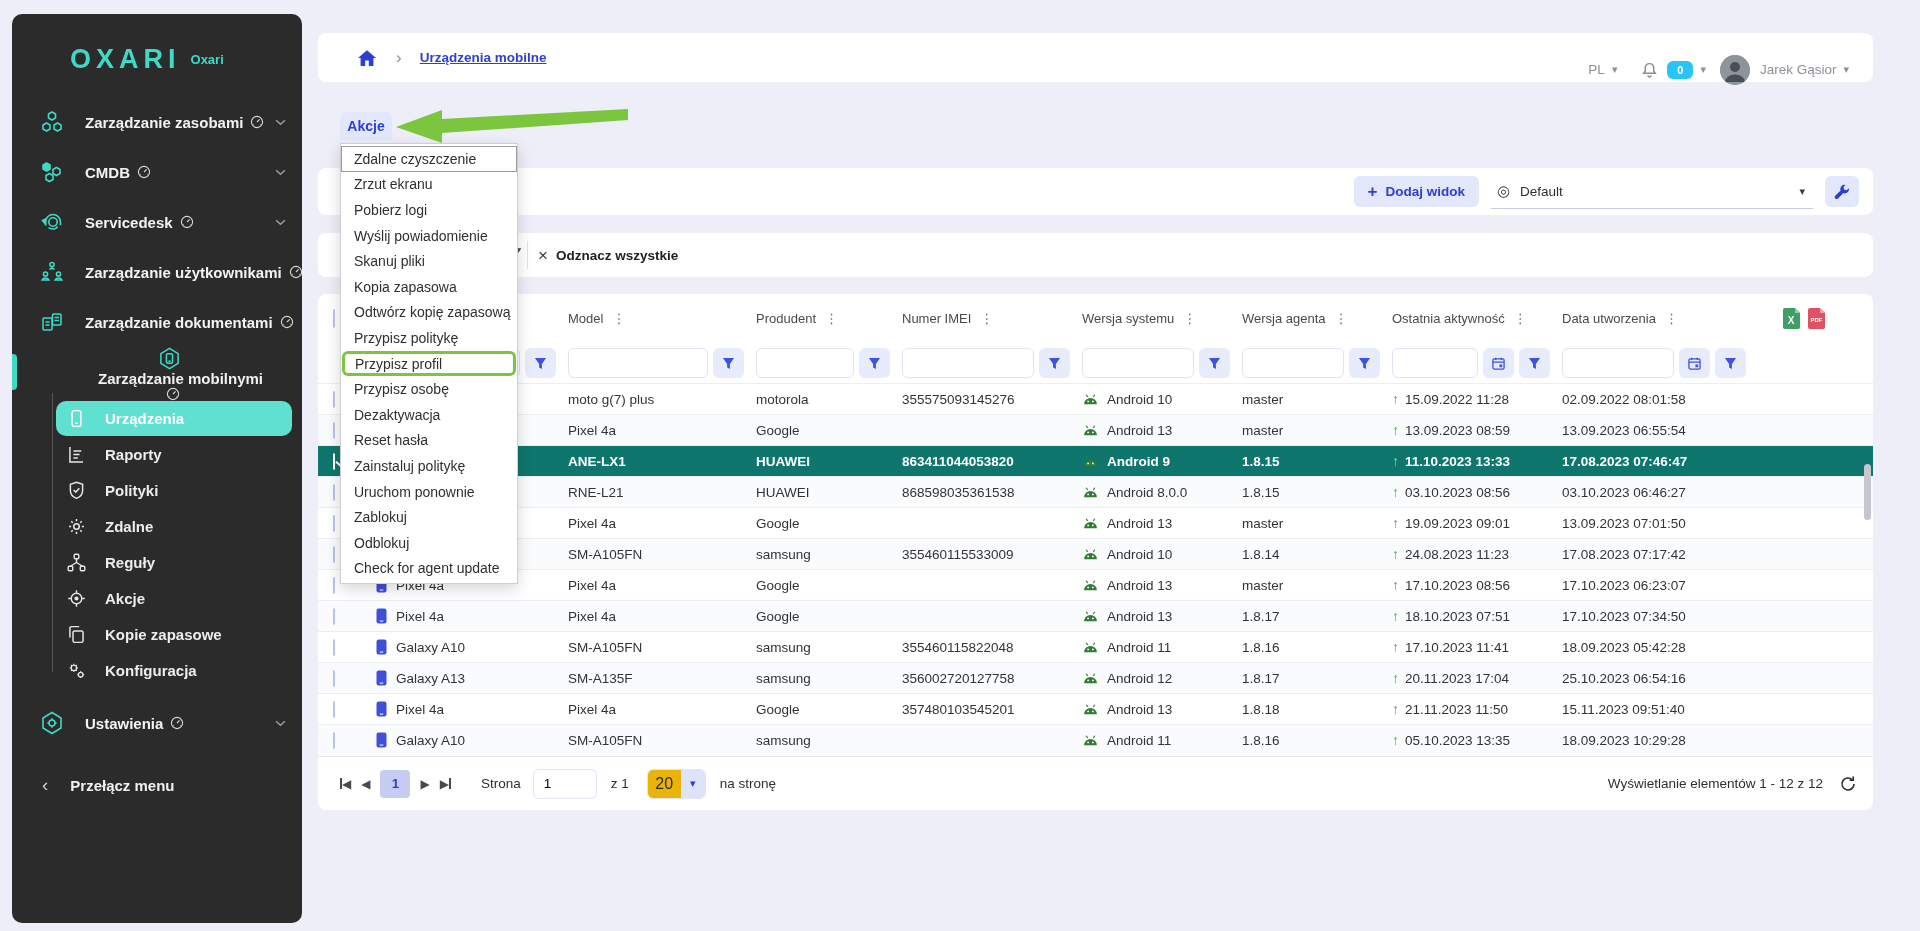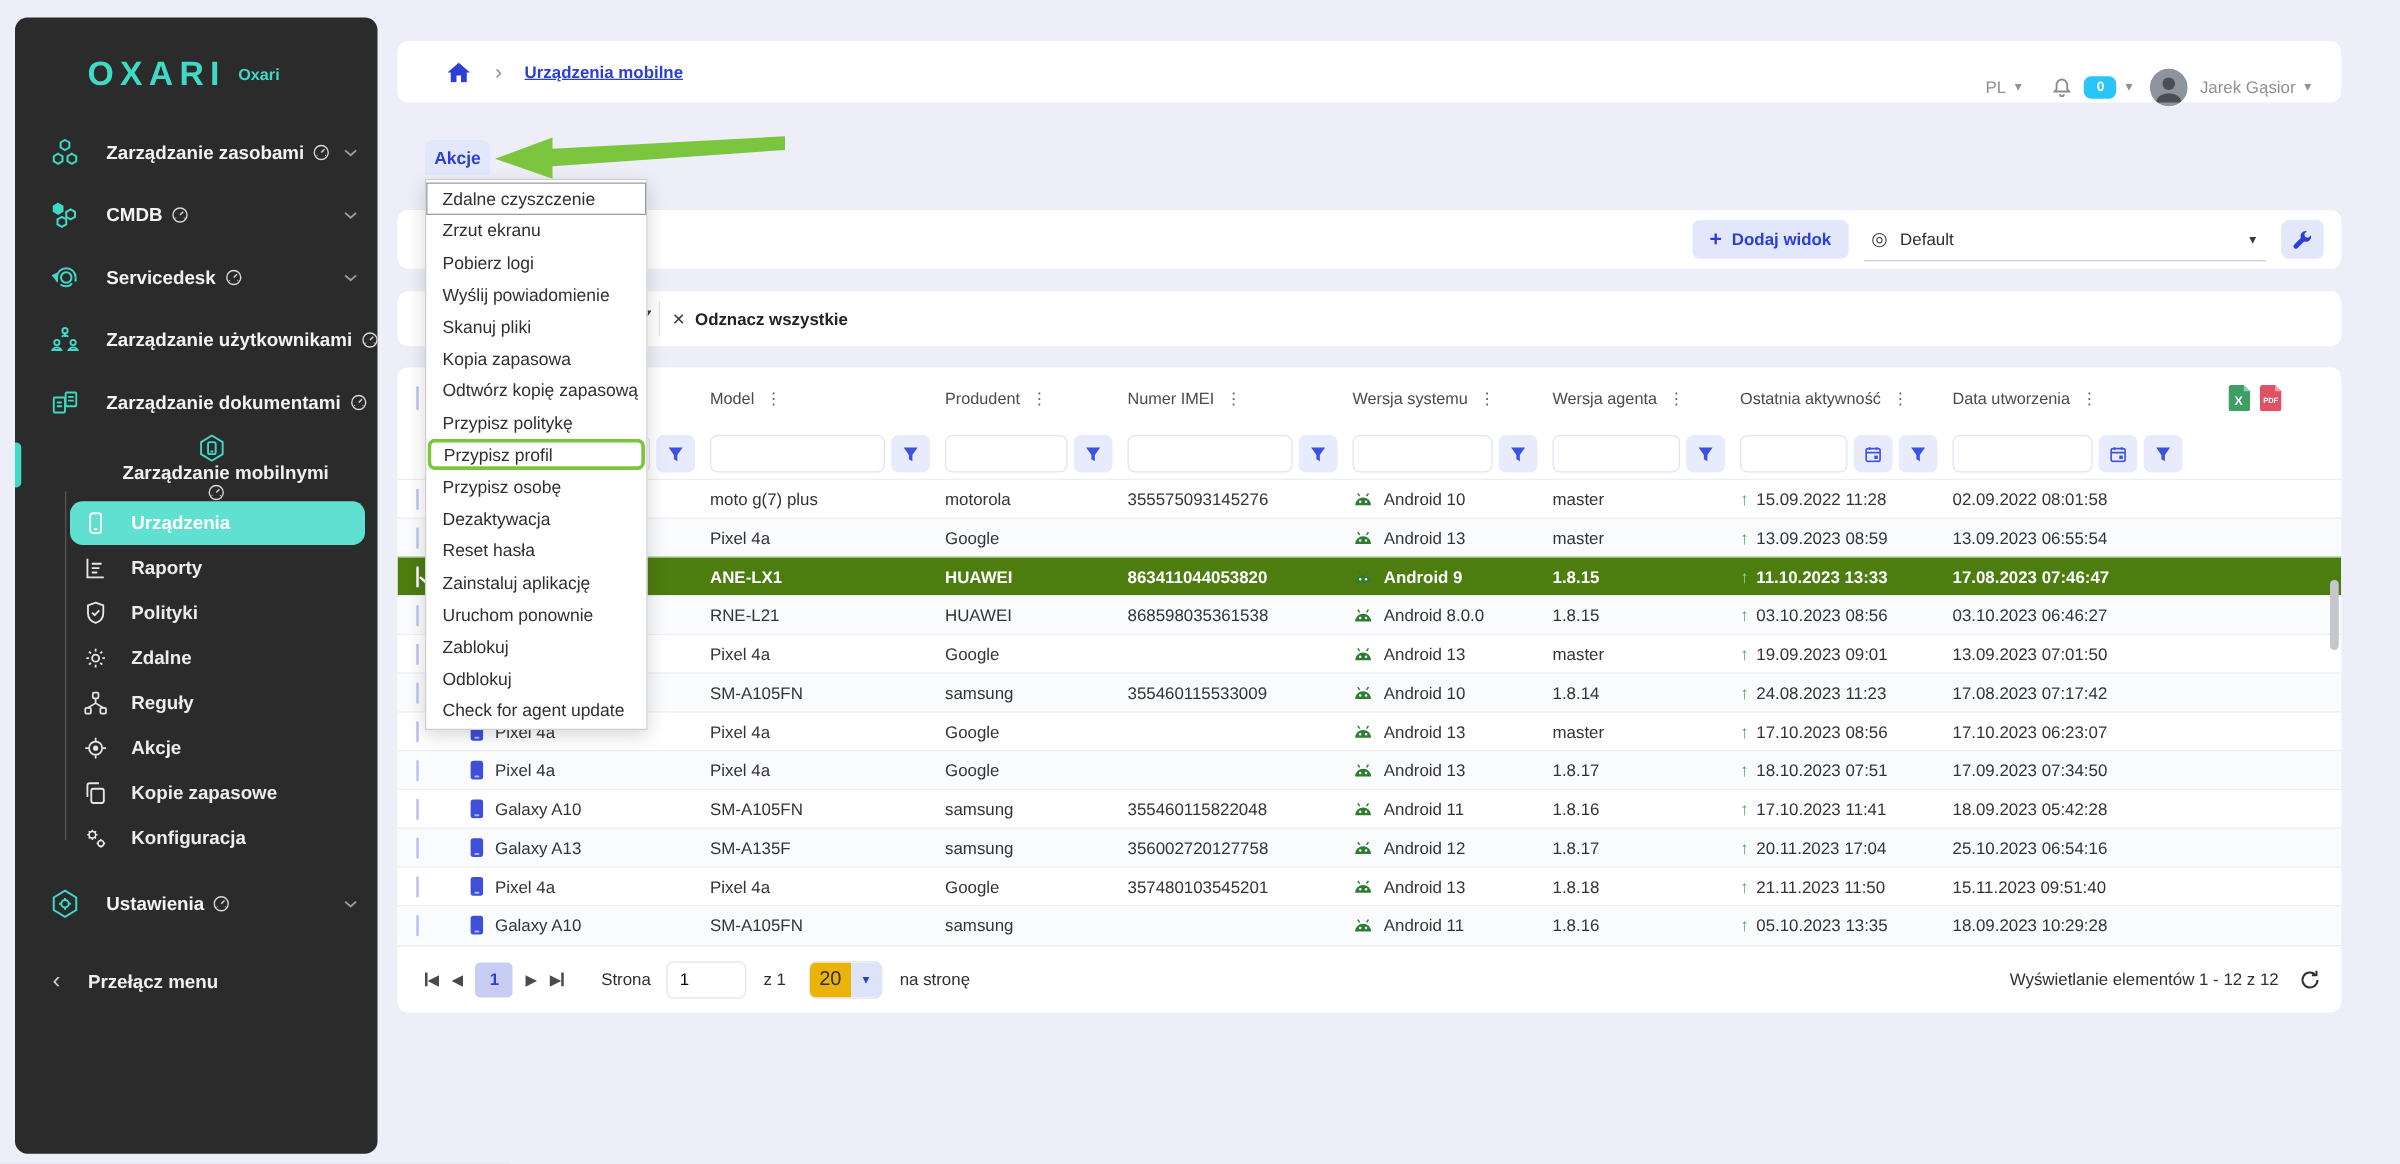--- a/index.html
+++ b/index.html
@@ -96,21 +96,21 @@
   .filterrow { height:40px; }
   .fcell { display:flex; align-items:center; gap:5px; padding-right:12px; }
   .finput { flex:1; height:30px; border:1px solid #dfe3f4; border-radius:6px; background:#fff; min-width:20px;
             font-family:inherit; font-size:13px; padding:0 8px; outline:none; }
   .fbtn { width:31px; height:30px; flex:0 0 31px; background:#e7ebfb; border:none; border-radius:6px;
           display:flex; align-items:center; justify-content:center; cursor:pointer; }
   .fbtn svg { width:13px; height:13px; }
 
   .trow { height:31px; border-top:1px solid #ededf3; font-size:13.5px; color:#333; cursor:pointer; }
   .trow:nth-child(even) { background:#fafbfd; }
-  .trow.selected { background:#4d7c0f; color:#ffffff; font-weight:600; }
+  .trow.selected { background:#0f766e; color:#ffffff; font-weight:600; }
   .cbx { width:17px; height:17px; border:1.5px solid #b9c2ef; border-radius:4px; background:#fff; margin-left:3px;
          cursor:pointer; position:relative; }
   .trow.selected .cbx { border-color:#ffffff; background:#3a49d6; }
   .cbx.checked::after { content:""; position:absolute; left:4px; top:1px; width:5px; height:9px;
          border:solid #fff; border-width:0 2px 2px 0; transform:rotate(40deg); }
   .namecell { display:flex; align-items:center; gap:9px; overflow:hidden; }
   .phoneicon { width:11px; height:16px; flex:0 0 11px; }
   .phoneicon svg { width:100%; height:100%; display:block; }
   .oscell { display:flex; align-items:center; gap:8px; }
   .androidicon { width:17px; height:11px; }
@@ -884,21 +884,21 @@
               <circle cx="10.2" cy="6.8" r="0.9" fill="#fff"></circle>
             </svg>
           </span>
           <span>Android 13</span>
         </div>
         <div>1.8.17</div>
         <div class="lastcell">
           <span class="uparrow">↑</span>
           <span>18.10.2023 07:51</span>
         </div>
-        <div>17.09.2023 07:34:50</div>
+        <div>17.10.2023 07:34:50</div>
         <div></div>
       </div>
 
       <div class="tgrid trow">
         <div><span class="cbx"></span></div>
         <div class="namecell">
           <span class="phoneicon">
             <svg viewBox="0 0 11 16">
               <rect x="0.5" y="0.5" width="10" height="15" rx="2.2" fill="#3f4fd8"></rect>
               <rect x="3.5" y="12.3" width="4" height="1.6" rx="0.8" fill="#aab6ff"></rect>
@@ -1085,21 +1085,21 @@
       <div class="ditem">Przypisz politykę</div>
 
       <div class="ditem highlighted">Przypisz profil</div>
 
       <div class="ditem">Przypisz osobę</div>
 
       <div class="ditem">Dezaktywacja</div>
 
       <div class="ditem">Reset hasła</div>
 
-      <div class="ditem">Zainstaluj aplikację</div>
+      <div class="ditem">Zainstaluj politykę</div>
 
       <div class="ditem">Uruchom ponownie</div>
 
       <div class="ditem">Zablokuj</div>
 
       <div class="ditem">Odblokuj</div>
 
       <div class="ditem">Check for agent update</div>
 
   </div>

